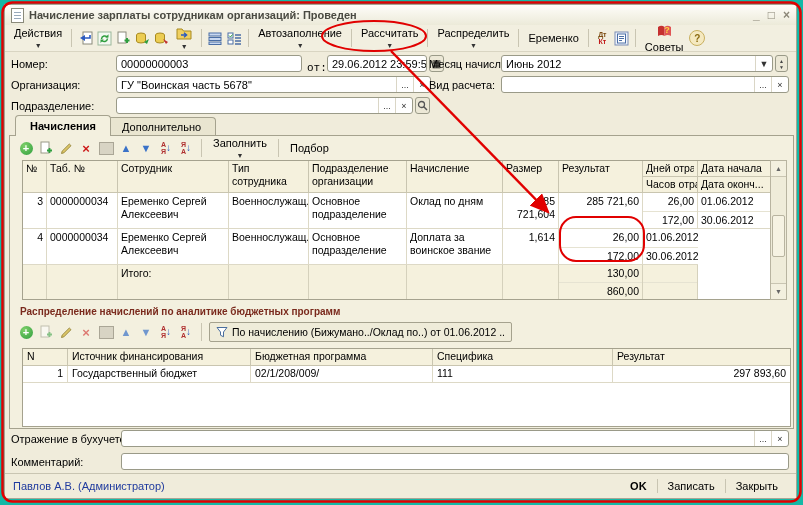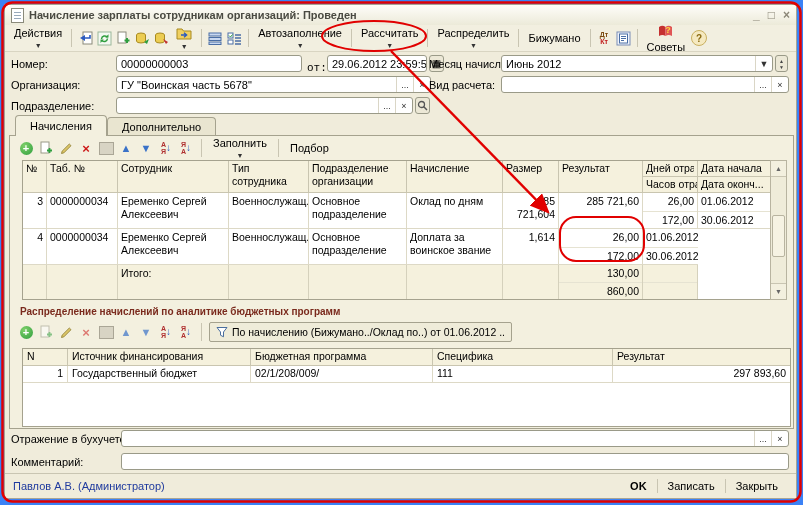--- a/index.html
+++ b/index.html
@@ -1,16 +1,16 @@
 <!DOCTYPE html>
 <html><head>
 <meta charset="utf-8">
 <style>
   html,body{margin:0;padding:0;background:#fff;}
-  .screen{position:relative;width:803px;height:505px;background:#3b82f6;overflow:hidden;
+  .screen{position:relative;width:803px;height:505px;background:#14b8a6;overflow:hidden;
           font-family:"Liberation Sans",sans-serif;font-size:11px;color:#000;}
   .window{position:absolute;left:4px;top:4px;width:793px;height:495px;
           background:#f0ecdb;border:1px solid #a9a493;box-sizing:border-box;}
 
   
   .titlebar{position:absolute;left:0;top:0;right:0;height:20px;display:flex;align-items:center;
             padding:0 6px;background:linear-gradient(#fefdf9,#ecead9);border-bottom:1px solid #d9d5c2;}
   .doc-ico{width:11px;height:13px;background:#fff;border:1px solid #8a8a7a;margin-right:5px;position:relative;}
   .doc-ico::before{content:"";position:absolute;left:2px;top:3px;right:2px;height:1px;background:#9ab;box-shadow:0 3px 0 #9ab,0 6px 0 #9ab;}
   .title-text{font-weight:bold;color:#4a4a42;white-space:nowrap;overflow:hidden;}
@@ -37,21 +37,21 @@
   .fbtn{min-width:14px;height:15px;display:flex;align-items:center;justify-content:center;
         font-size:9px;color:#333;border-left:1px solid #dad6c6;padding:0 1px;}
   .sidebtn{position:absolute;height:17px;width:15px;background:#ece8d6;border:1px solid #9a9a88;border-radius:3px;
            display:flex;align-items:center;justify-content:center;font-size:10px;box-sizing:border-box;}
   .spinner{display:flex;flex-direction:column;justify-content:center;font-size:5px;line-height:6px;color:#444;}
 
   
   .tabs{position:absolute;left:4px;top:110px;height:20px;}
   .tab{position:absolute;top:2px;height:17px;border:1px solid #a5a28e;border-bottom:none;
        border-radius:4px 4px 0 0;background:#e9e5d0;display:flex;align-items:center;padding:0 14px;white-space:nowrap;}
-  .tab.active{top:0;height:20px;background:#f3f0df;z-index:3;font-weight:normal;}
+  .tab.active{top:0;height:20px;background:#f3f0df;z-index:3;font-weight:bold;}
 
   .tabpage{position:absolute;left:4px;top:130px;width:785px;height:294px;background:#f3f0df;
            border:1px solid #a5a28e;box-sizing:border-box;z-index:2;}
 
   
   .gtb{position:absolute;display:flex;align-items:center;gap:4px;height:20px;}
   .mini{width:16px;height:16px;display:inline-flex;align-items:center;justify-content:center;font-size:11px;line-height:1;}
   .add-circ{width:13px;height:13px;border-radius:50%;background:radial-gradient(circle at 35% 30%,#7fd06a,#2e9e3e);
             color:#fff;font-weight:bold;font-size:11px;display:flex;align-items:center;justify-content:center;}
   .sorticon{display:flex;align-items:center;gap:0;}
@@ -203,21 +203,21 @@
         <span>Рассчитать</span>
           <span class="caret">▼</span>
       </span>
       <span class="vsep"></span>
       <span class="tbtn">
         <span>Распределить</span>
           <span class="caret">▼</span>
       </span>
       <span class="vsep"></span>
       <span class="tbtn">
-        <span>Бижумано</span>
+        <span>Еременко</span>
       </span>
       <span class="vsep"></span>
       <span class="ico dtkt">
         <b class="dt">Дт</b>
           <b class="kt">Кт</b>
       </span>
       <span class="ico">
         <svg width="15" height="15">
             <rect x="1" y="1" width="13" height="13" fill="#eef2fa" stroke="#7a8eb5"></rect>
             <rect x="3.5" y="3" width="8" height="9" fill="#fff" stroke="#4a6ea5"></rect>

